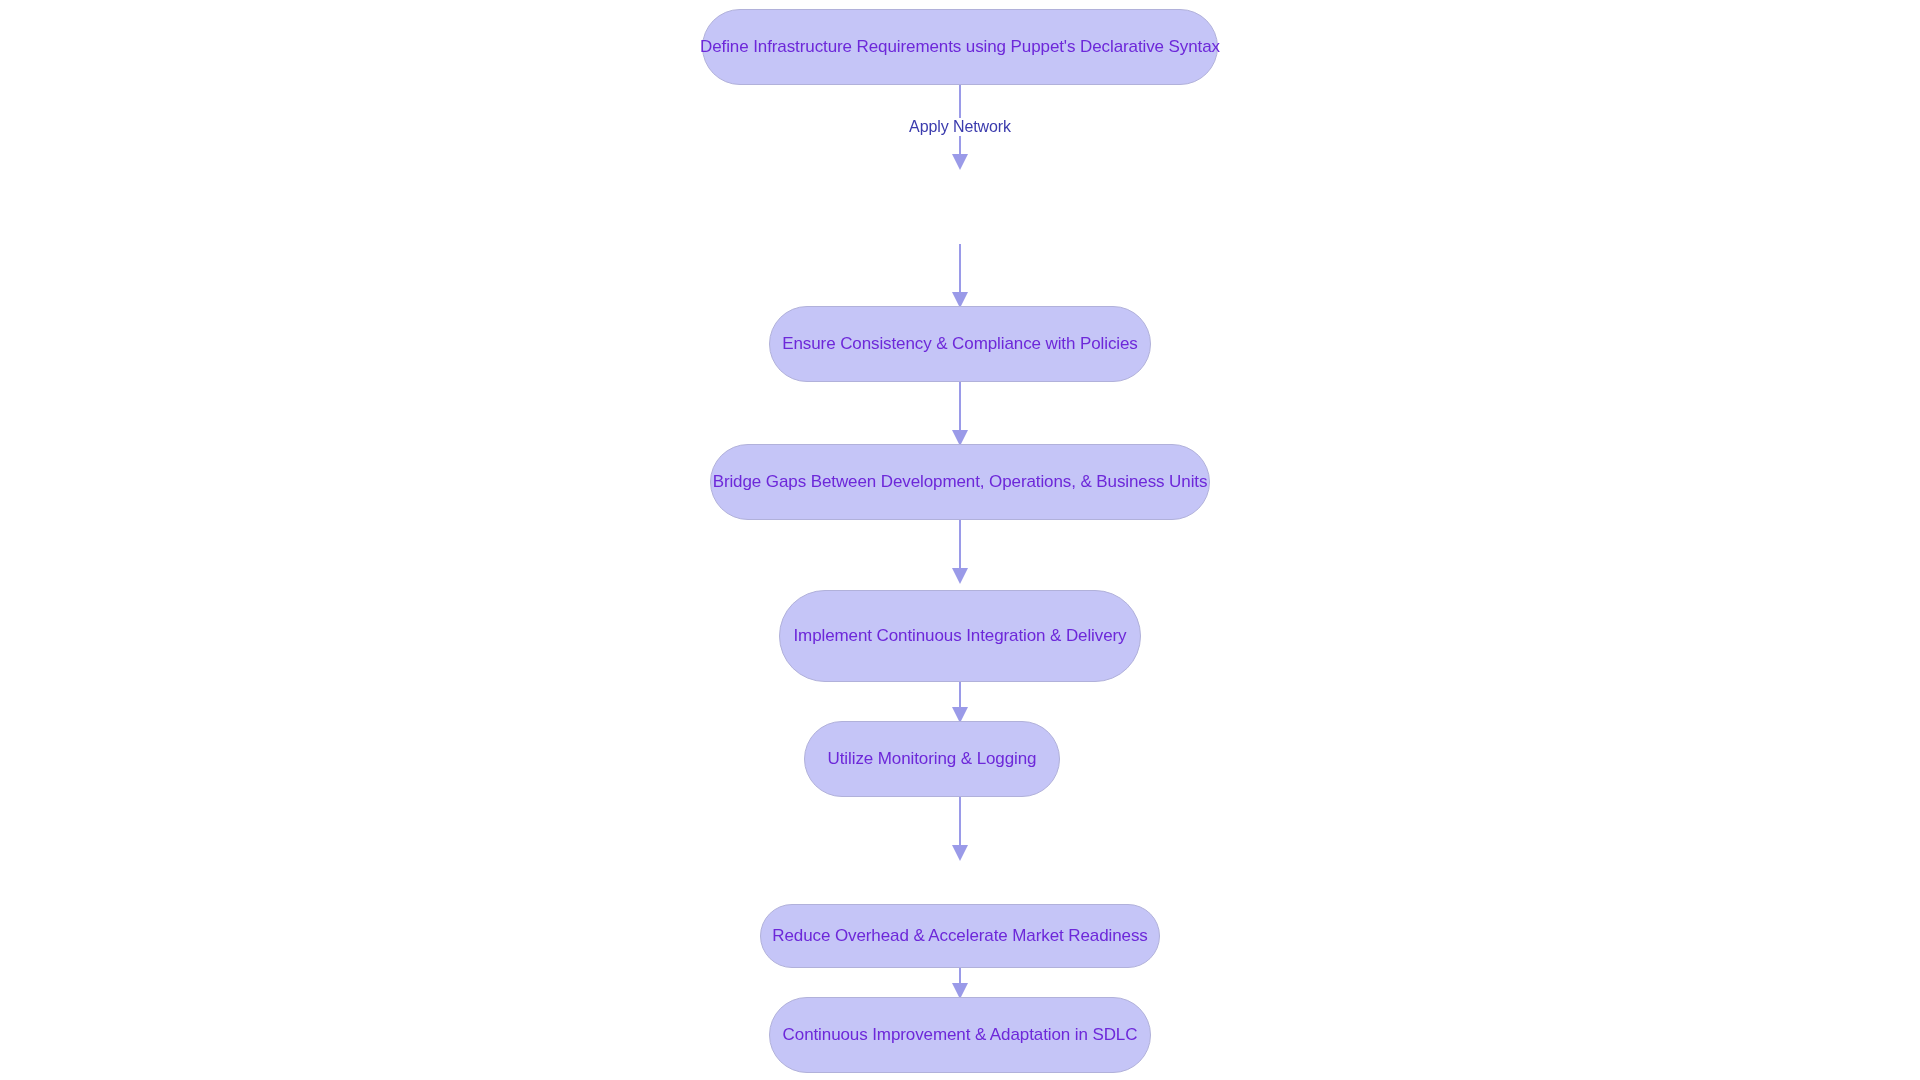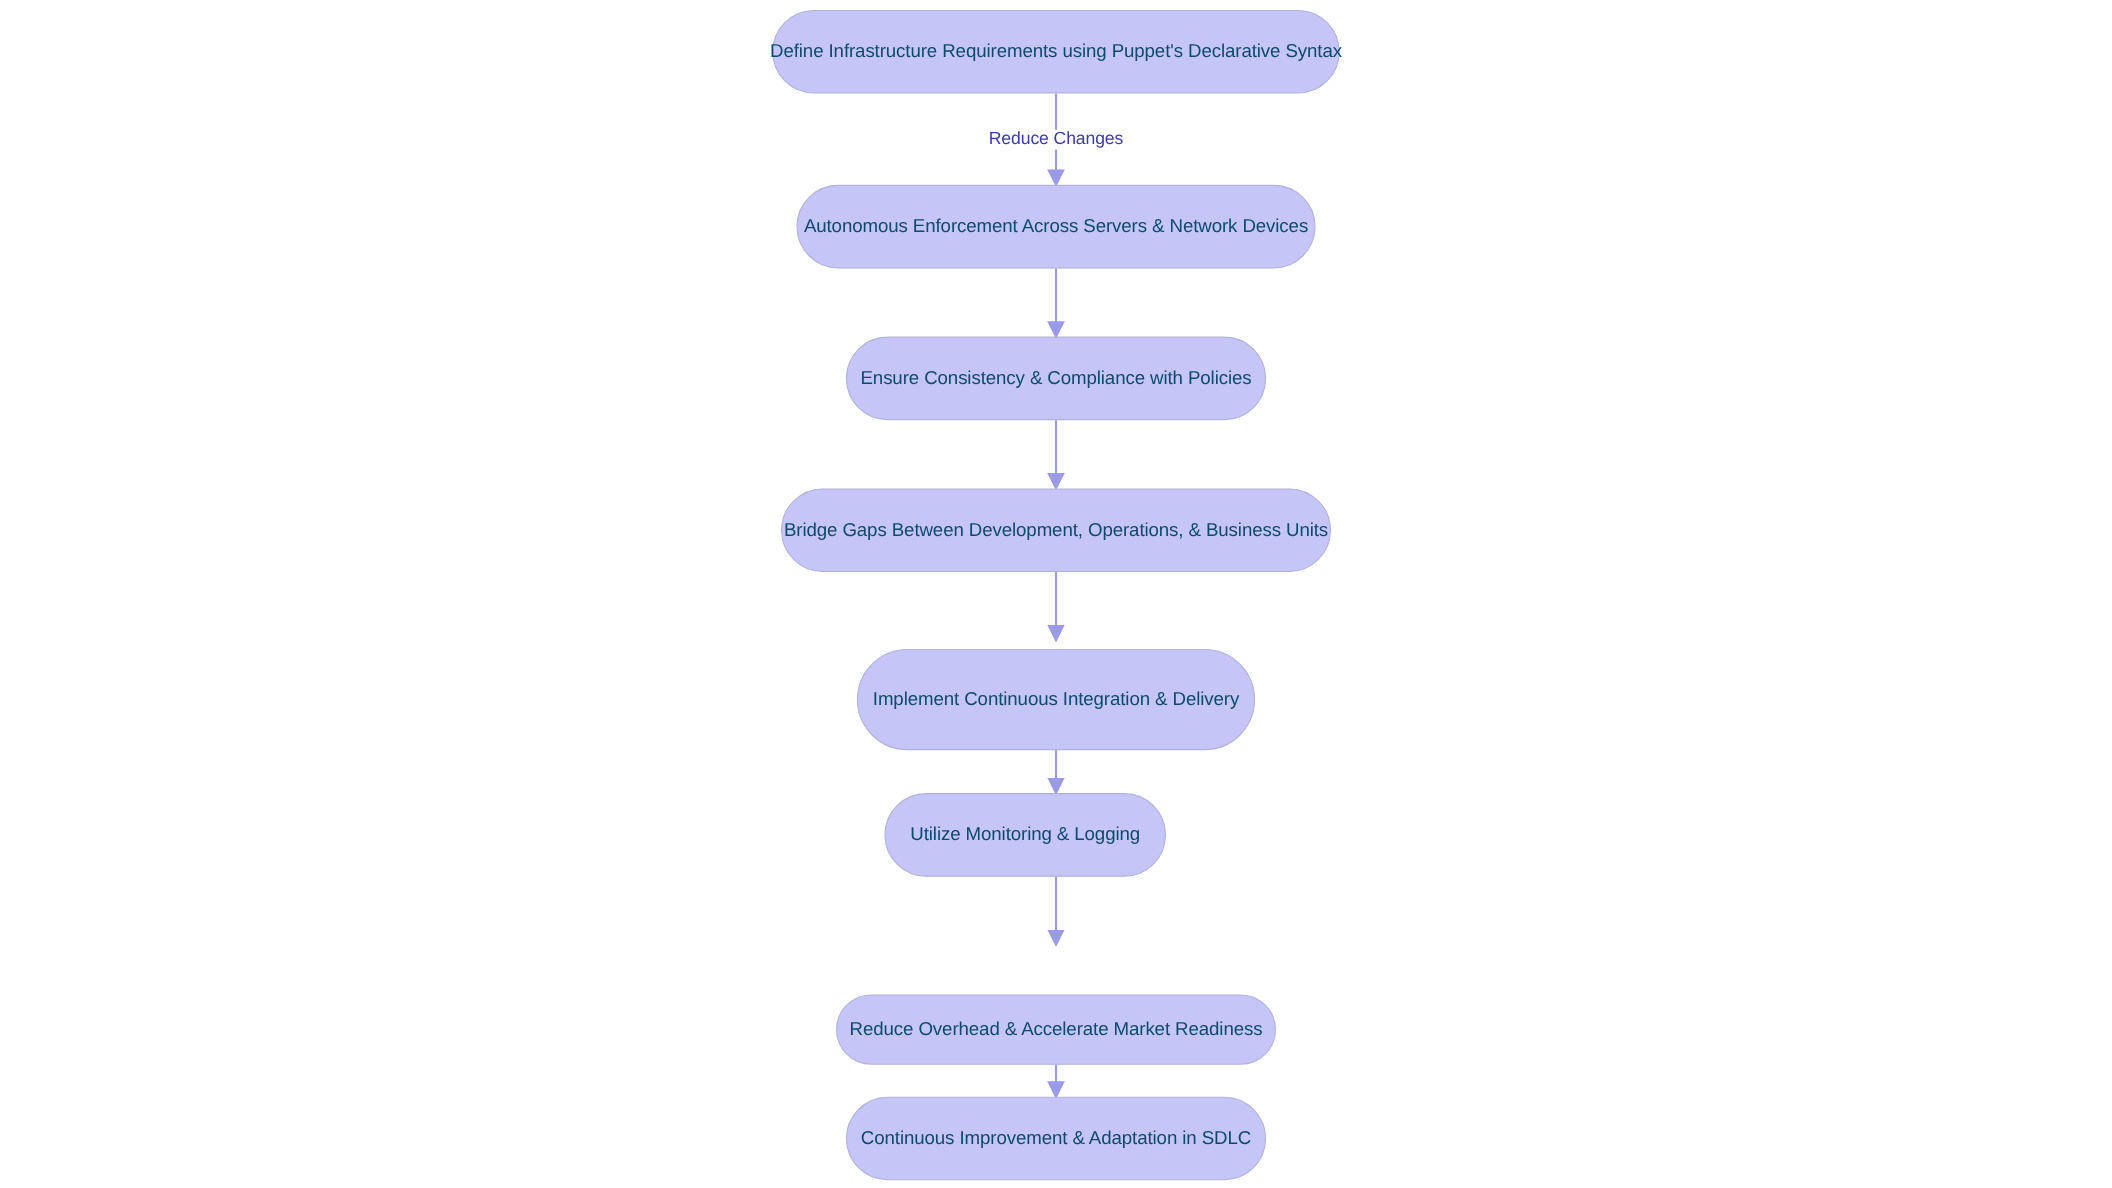--- a/index.html
+++ b/index.html
@@ -38,21 +38,21 @@
     align-items: center;
     justify-content: center;
     background: #c5c5f7;
     border: 1px solid #b1b1da;
     border-radius: 999px;
     transform: translateX(-50%);
     left: 960px;
   }
 
   .node-label {
-    color: #0c4a6e;
+    color: #6d28d9;
     font-family: "Liberation Sans", sans-serif;
     font-size: 17px;
     font-weight: 400;
     letter-spacing: -0.1px;
     line-height: 1.2;
     white-space: nowrap;
     text-align: center;
   }
 
   .edge-label {
@@ -87,23 +87,20 @@
         <line x1="960" y1="658" x2="960" y2="711" stroke="#9a9ae8" stroke-width="2" marker-end="url(#arrowhead)"></line>
         <line x1="960" y1="797" x2="960" y2="849" stroke="#9a9ae8" stroke-width="2" marker-end="url(#arrowhead)"></line>
         <line x1="960" y1="935" x2="960" y2="987" stroke="#9a9ae8" stroke-width="2" marker-end="url(#arrowhead)"></line>
       </g>
   </svg>
 
   <div class="node" style="left: 960px; top: 9px; width: 516px; height: 76px;">
     <span class="node-label">Define Infrastructure Requirements using Puppet's Declarative Syntax</span>
   </div>
 
-  <div class="node" style="left: 960px; top: 168px; width: 472px; height: 76px;">
-    <span class="node-label">Autonomous Enforcement Across Servers &amp; Network Devices</span>
-  </div>
 
   <div class="node" style="left: 960px; top: 306px; width: 382px; height: 76px;">
     <span class="node-label">Ensure Consistency &amp; Compliance with Policies</span>
   </div>
 
   <div class="node" style="left: 960px; top: 444px; width: 500px; height: 76px; align-items: center;">
     <span class="node-label">Bridge Gaps Between Development, Operations, &amp; Business Units</span>
   </div>
 
   <div class="node" style="left: 960px; top: 590px; width: 362px; height: 92px;">
@@ -115,15 +112,15 @@
   </div>
 
   <div class="node" style="left: 960px; top: 904px; width: 400px; height: 64px;">
     <span class="node-label">Reduce Overhead &amp; Accelerate Market Readiness</span>
   </div>
 
   <div class="node" style="left: 960px; top: 997px; width: 382px; height: 76px;">
     <span class="node-label">Continuous Improvement &amp; Adaptation in SDLC</span>
   </div>
 
-  <div class="edge-label" id="edge-label-0" style="left: 960px; top: 127px;">Reduce Changes</div>
+  <div class="edge-label" id="edge-label-0" style="left: 960px; top: 127px;">Apply Network</div>
 
 </div>
 
 </body></html>

